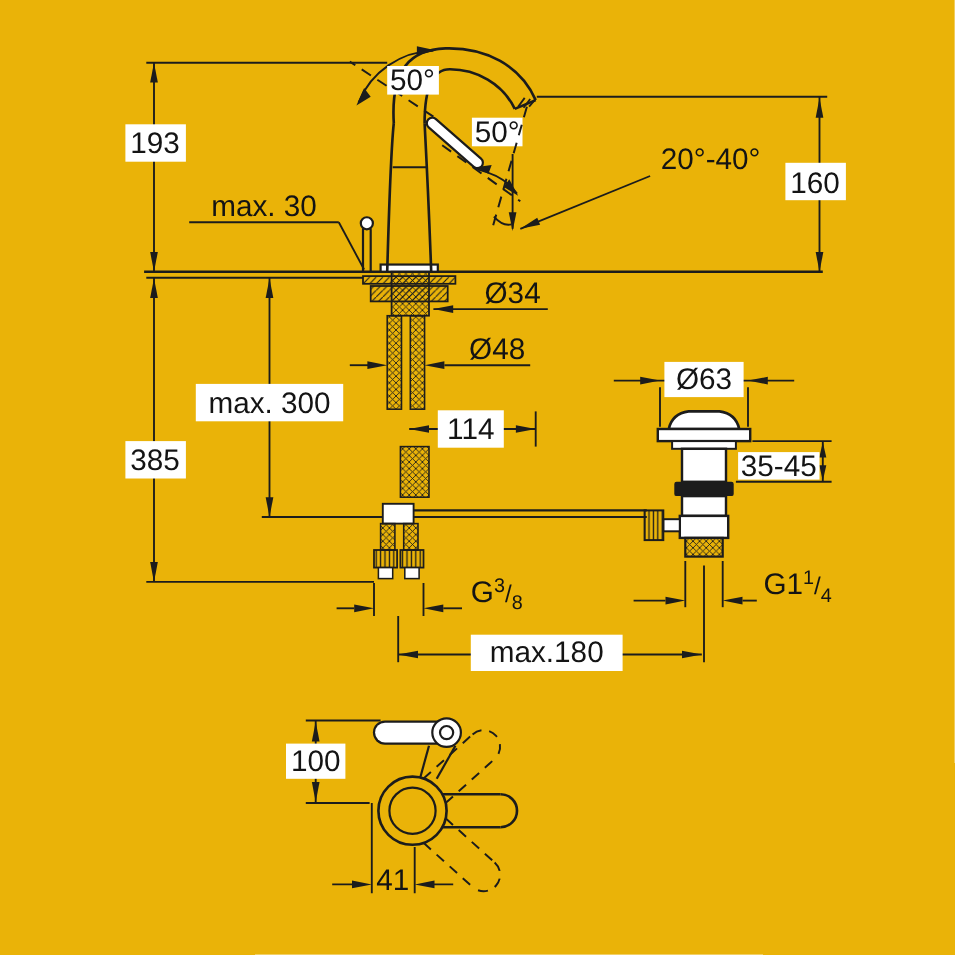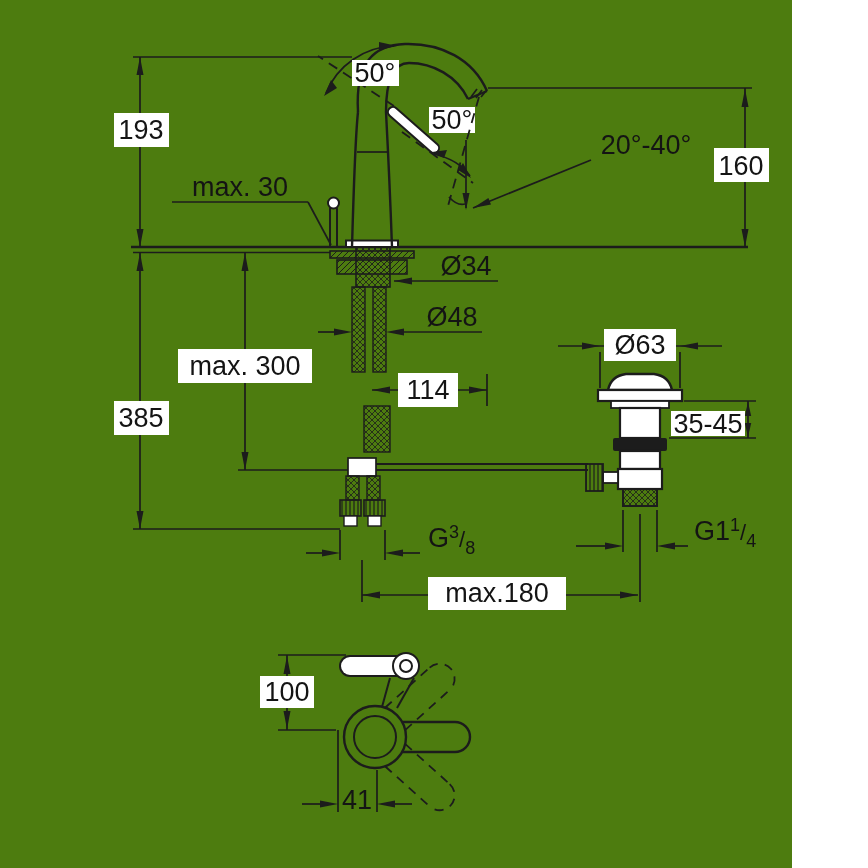--- a/index.html
+++ b/index.html
@@ -1,16 +1,16 @@
 <!DOCTYPE html>
 <html><head>
 <meta charset="utf-8">
 <style>
   html,body{margin:0;padding:0;background:#ffffff;}
-  .stage{width:792px;height:868px;background:#4d7c0f;position:relative;font-family:"Liberation Sans",sans-serif;}
+  .stage{width:868px;height:868px;background:#eab308;position:relative;font-family:"Liberation Sans",sans-serif;}
   svg{display:block;}
   .ol{stroke:#1c1c1c;stroke-width:2.4;fill:none;stroke-linejoin:round;}
   .ol2{stroke:#1c1c1c;stroke-width:2;fill:none;}
   .thin{stroke:#1c1c1c;stroke-width:1.7;fill:none;}
   .dash{stroke:#1c1c1c;stroke-width:1.8;fill:none;stroke-dasharray:10 7;}
   .dash2{stroke:#1c1c1c;stroke-width:1.8;fill:none;stroke-dasharray:9 7;}
   .ah{fill:#1c1c1c;stroke:none;}
   .bg{fill:#ffffff;stroke:none;}
   .wfill{fill:#ffffff;}
   text{font-family:"Liberation Sans",sans-serif;font-size:27px;fill:#141414;}

